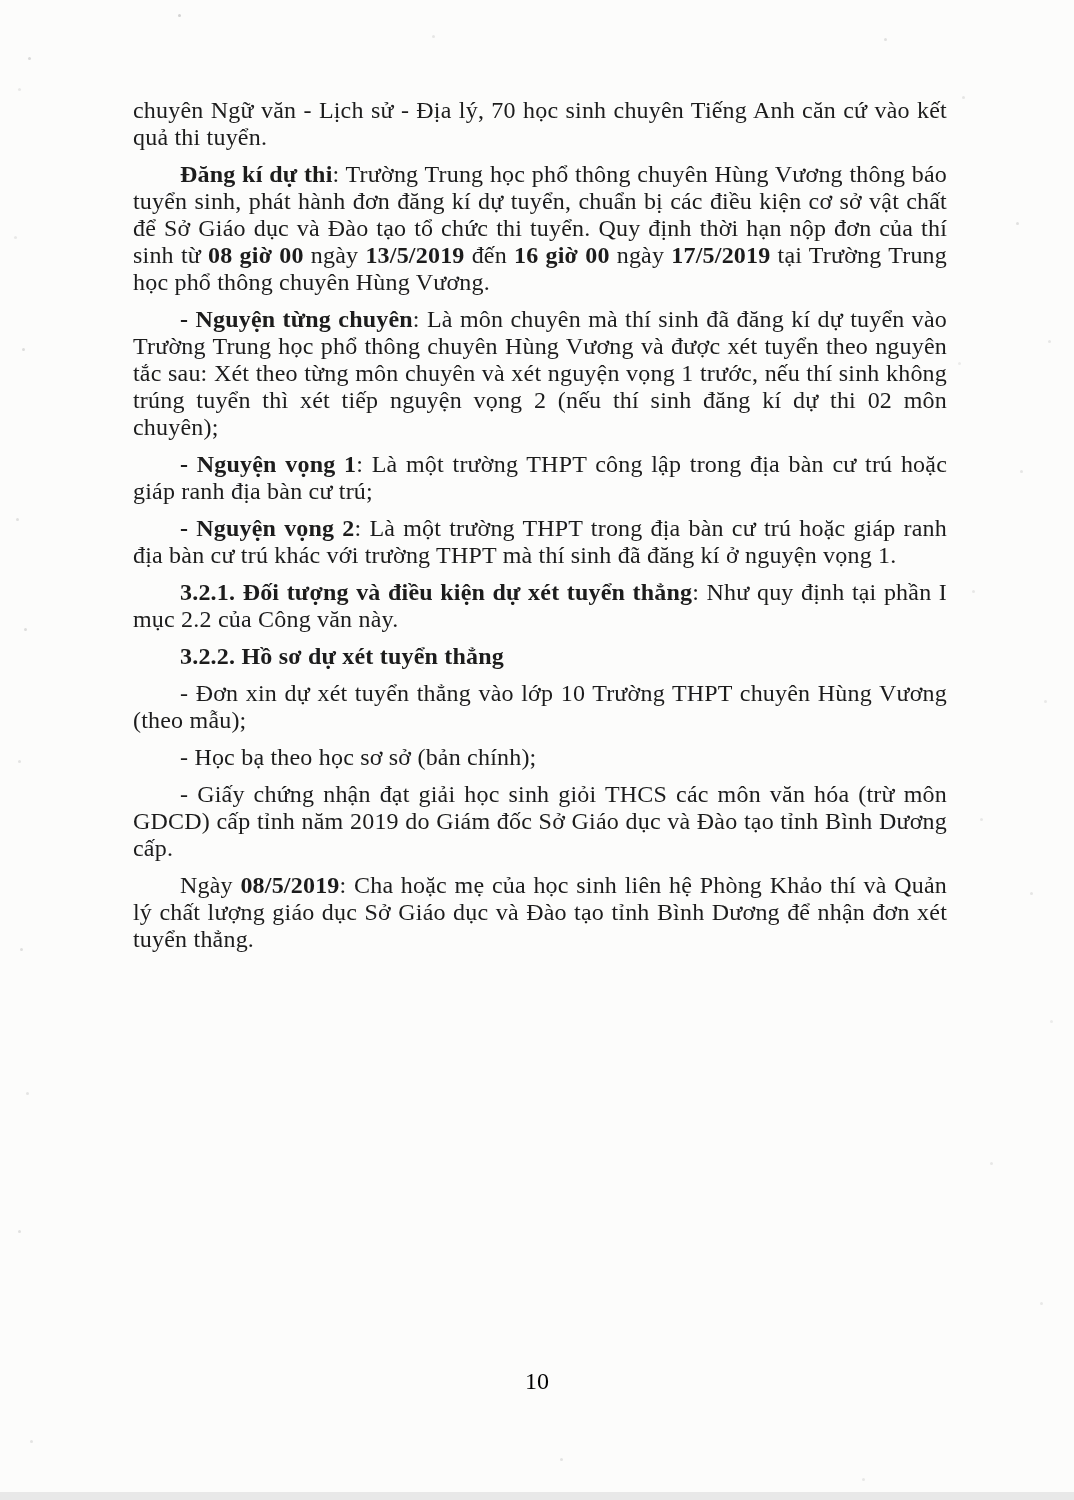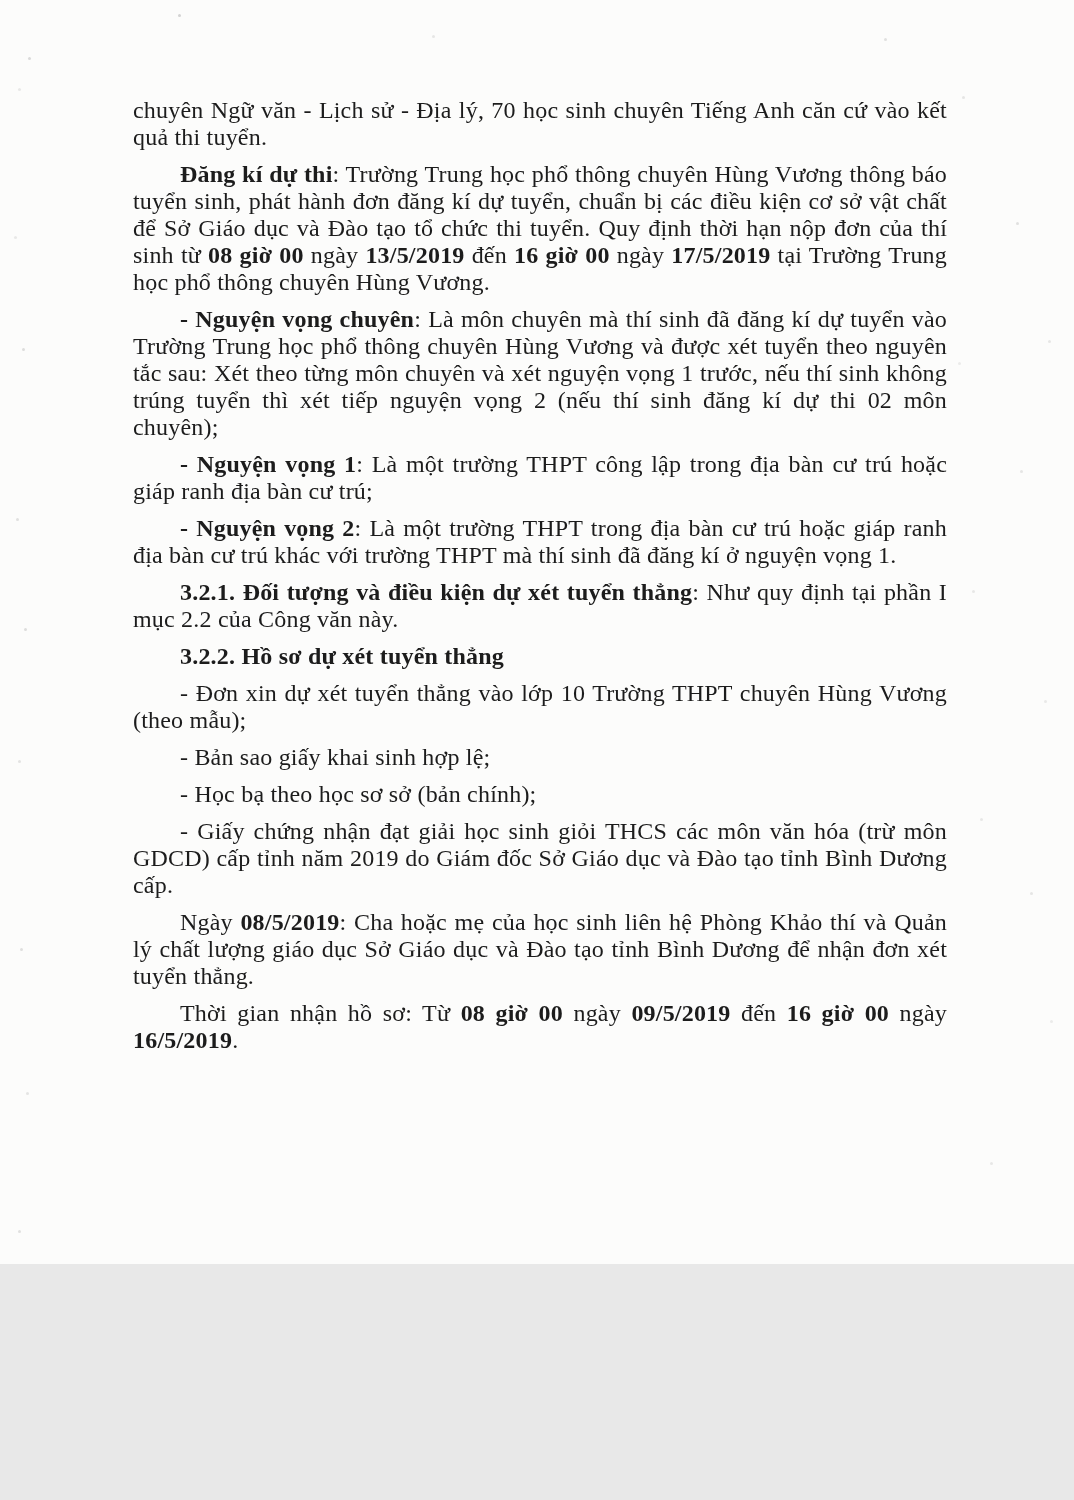--- a/index.html
+++ b/index.html
@@ -3,21 +3,21 @@
 <meta charset="utf-8">
 <style>
   html, body {
     margin: 0;
     padding: 0;
     background: #e8e8e8;
   }
   .page {
     position: relative;
     width: 1074px;
-    height: 1264px;
+    height: 1492px;
     margin: 0 auto;
     background: #fcfcfb;
     overflow: hidden;
     font-family: "Liberation Serif", "DejaVu Serif", serif;
     color: #1c1c1c;
   }
   .content {
     position: absolute;
     top: 97px;
     left: 133px;
@@ -85,27 +85,25 @@
       -148px 1426px 0 rgba(100,100,100,0.16);
   }
 </style>
 </head>
 <body>
 
 <div class="page" style="background: rgb(252, 252, 251); color: rgb(28, 28, 28);">
   <div class="content">
       <p class="noindent"><span>chuyên Ngữ văn - Lịch sử - Địa lý, 70 học sinh chuyên Tiếng Anh căn cứ vào kết quả thi tuyển.</span></p>
       <p class="indent"><span class="b">Đăng kí dự thi</span><span>: Trường Trung học phổ thông chuyên Hùng Vương thông báo tuyển sinh, phát hành đơn đăng kí dự tuyển, chuẩn bị các điều kiện cơ sở vật chất để Sở Giáo dục và Đào tạo tổ chức thi tuyển. Quy định thời hạn nộp đơn của thí sinh từ </span><span class="b">08 giờ 00</span><span> ngày </span><span class="b">13/5/2019</span><span> đến </span><span class="b">16 giờ 00</span><span> ngày </span><span class="b">17/5/2019</span><span> tại Trường Trung học phổ thông chuyên Hùng Vương.</span></p>
-      <p class="indent"><span class="b">- Nguyện vọng chuyên</span><span>: Là môn chuyên mà thí sinh đã đăng kí dự tuyển vào Trường Trung học phổ thông chuyên Hùng Vương và được xét tuyển theo nguyên tắc sau: Xét theo từng môn chuyên và xét nguyện vọng 1 trước, nếu thí sinh không trúng tuyển thì xét tiếp nguyện vọng 2 (nếu thí sinh đăng kí dự thi 02 môn chuyên);</span></p>
+      <p class="indent"><span class="b">- Nguyện từng chuyên</span><span>: Là môn chuyên mà thí sinh đã đăng kí dự tuyển vào Trường Trung học phổ thông chuyên Hùng Vương và được xét tuyển theo nguyên tắc sau: Xét theo từng môn chuyên và xét nguyện vọng 1 trước, nếu thí sinh không trúng tuyển thì xét tiếp nguyện vọng 2 (nếu thí sinh đăng kí dự thi 02 môn chuyên);</span></p>
       <p class="indent"><span class="b">- Nguyện vọng 1</span><span>: Là một trường THPT công lập trong địa bàn cư trú hoặc giáp ranh địa bàn cư trú;</span></p>
       <p class="indent"><span class="b">- Nguyện vọng 2</span><span>: Là một trường THPT trong địa bàn cư trú hoặc giáp ranh địa bàn cư trú khác với trường THPT mà thí sinh đã đăng kí ở nguyện vọng 1.</span></p>
       <p class="indent"><span class="b">3.2.1. Đối tượng và điều kiện dự xét tuyển thẳng</span><span>: Như quy định tại phần I mục 2.2 của Công văn này.</span></p>
       <p class="indent"><span class="b">3.2.2. Hồ sơ dự xét tuyển thẳng</span></p>
       <p class="indent"><span>- Đơn xin dự xét tuyển thẳng vào lớp 10 Trường THPT chuyên Hùng Vương (theo mẫu);</span></p>
-      <p class="indent"><span>- Bản sao giấy khai sinh hợp lệ;</span></p>
       <p class="indent"><span>- Học bạ theo học sơ sở (bản chính);</span></p>
       <p class="indent"><span>- Giấy chứng nhận đạt giải học sinh giỏi THCS các môn văn hóa (trừ môn GDCD) cấp tỉnh năm 2019 do Giám đốc Sở Giáo dục và Đào tạo tỉnh Bình Dương cấp.</span></p>
       <p class="indent"><span>Ngày </span><span class="b">08/5/2019</span><span>: Cha hoặc mẹ của học sinh liên hệ Phòng Khảo thí và Quản lý chất lượng giáo dục Sở Giáo dục và Đào tạo tỉnh Bình Dương để nhận đơn xét tuyển thẳng.</span></p>
-      <p class="indent"><span>Thời gian nhận hồ sơ: Từ </span><span class="b">08 giờ 00</span><span> ngày </span><span class="b">09/5/2019</span><span> đến </span><span class="b">16 giờ 00</span><span> ngày </span><span class="b">16/5/2019</span><span>.</span></p>
     </div>
   <div class="page-number">10</div>
   <div class="noise"></div>
 </div>
 
 </body></html>

